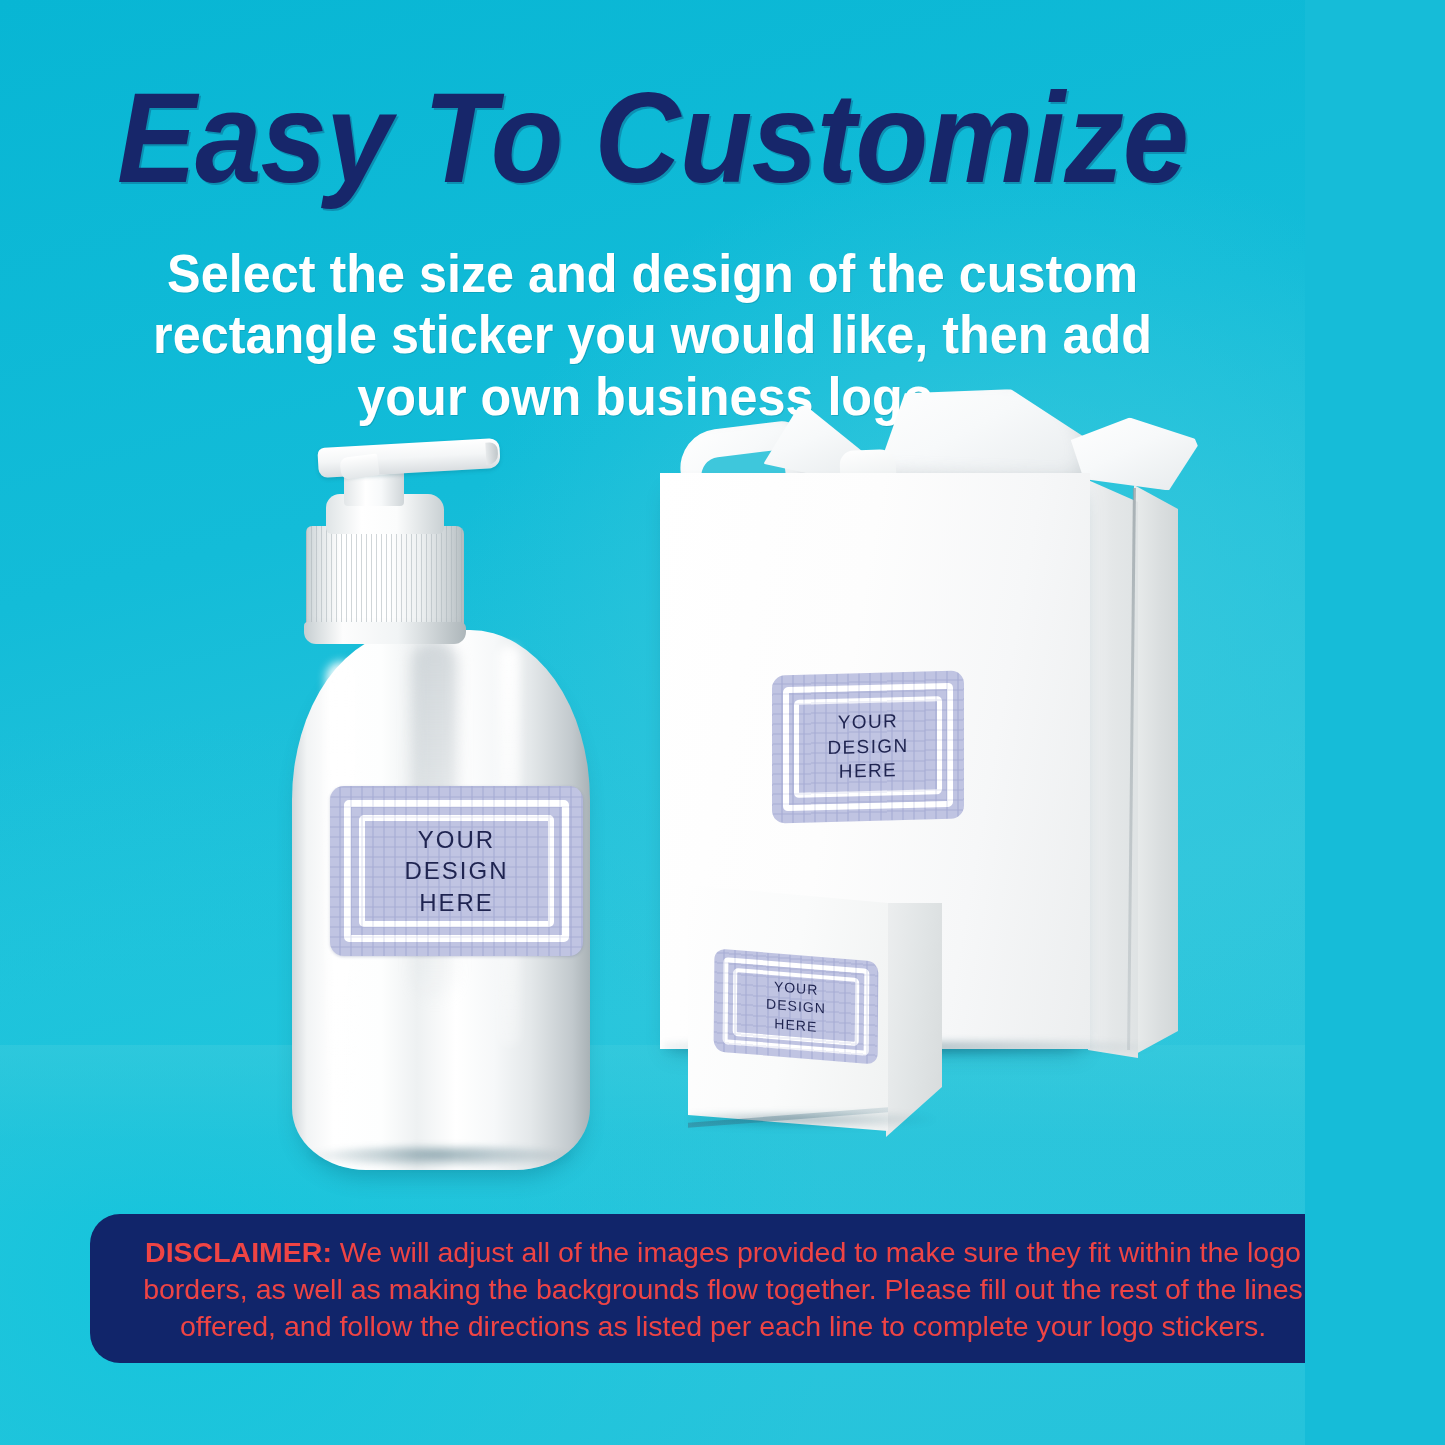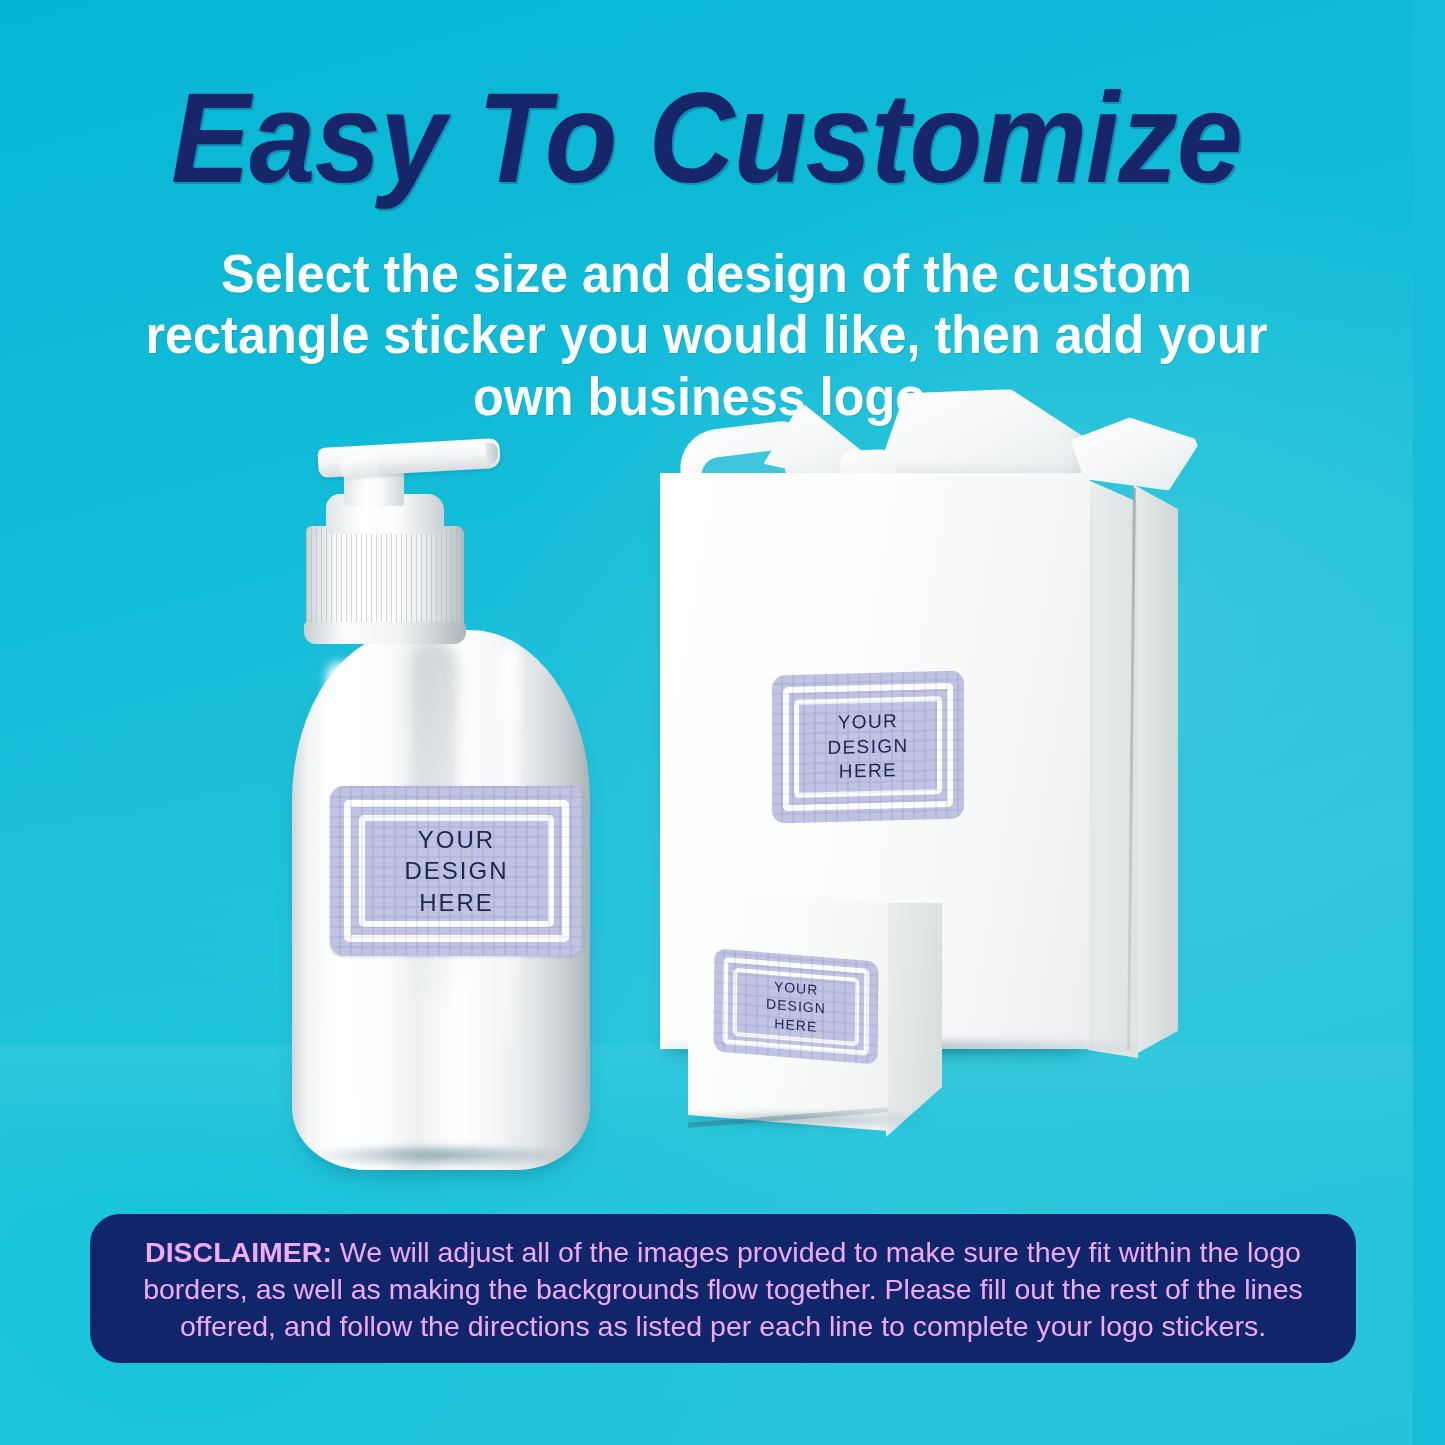--- a/index.html
+++ b/index.html
@@ -7,21 +7,21 @@
   html,body { width:1445px; height:1445px; overflow:hidden; }
   body {
     font-family: "Liberation Sans", sans-serif;
     background: #16bcd8;
     position:relative;
   }
 
   
   #stage {
     position:absolute; inset:0;
-    width:1413px; height:1445px;
+    width:1305px; height:1445px;
     overflow:hidden;
   }
   .bg {
     position:absolute; inset:0;
     background:
       radial-gradient(ellipse 70% 55% at 78% 44%, #37c8dd 0%, rgba(55,200,221,0) 62%),
       radial-gradient(ellipse 80% 60% at 12% 88%, #16c4dc 0%, rgba(22,196,220,0) 65%),
       linear-gradient(165deg, #08b6d4 0%, #13bcd8 34%, #2ec6dc 66%, #25c3db 100%);
   }
   
@@ -60,21 +60,21 @@
   }
 
   
   .disclaimer {
     position:absolute;
     left:90px; top:1214px;
     width:1266px; height:149px;
     background:#11256a;
     border-radius:30px;
     padding:20px 44px 0 44px;
-    color:#f0abfc;
+    color:#ef4444;
     font-size:28.5px;
     line-height:1.30;
     text-align:center;
     font-weight:500;
   }
   .disclaimer b { font-weight:bold; }
 
   
   #bottle {
     position:absolute;

